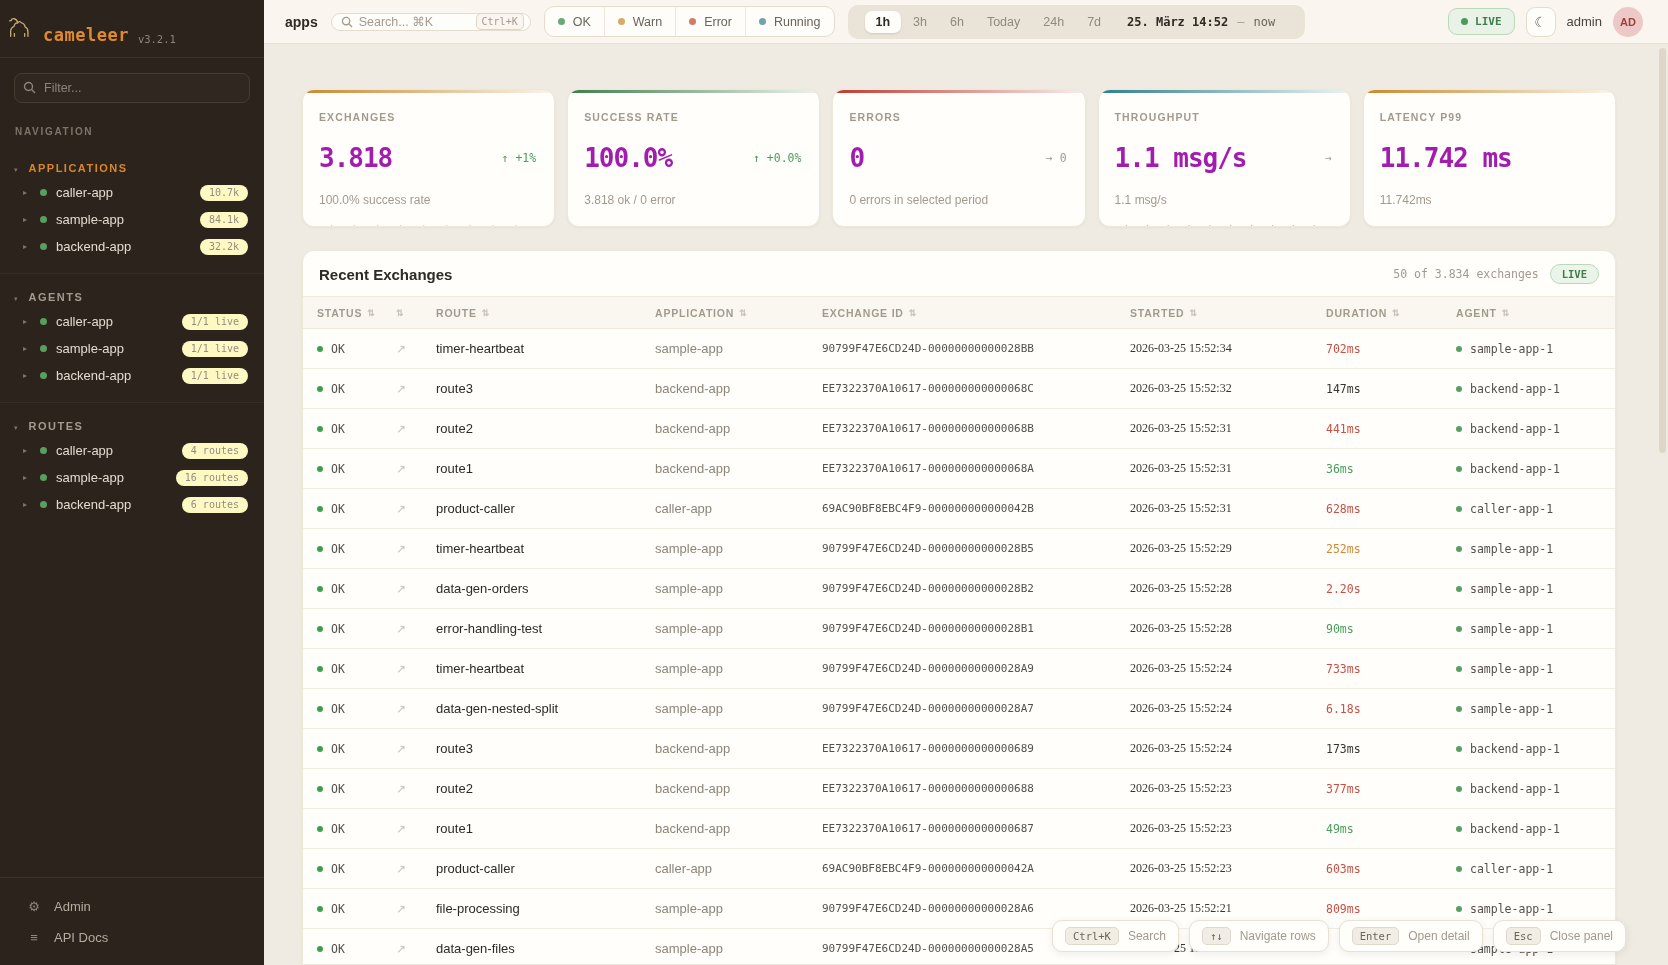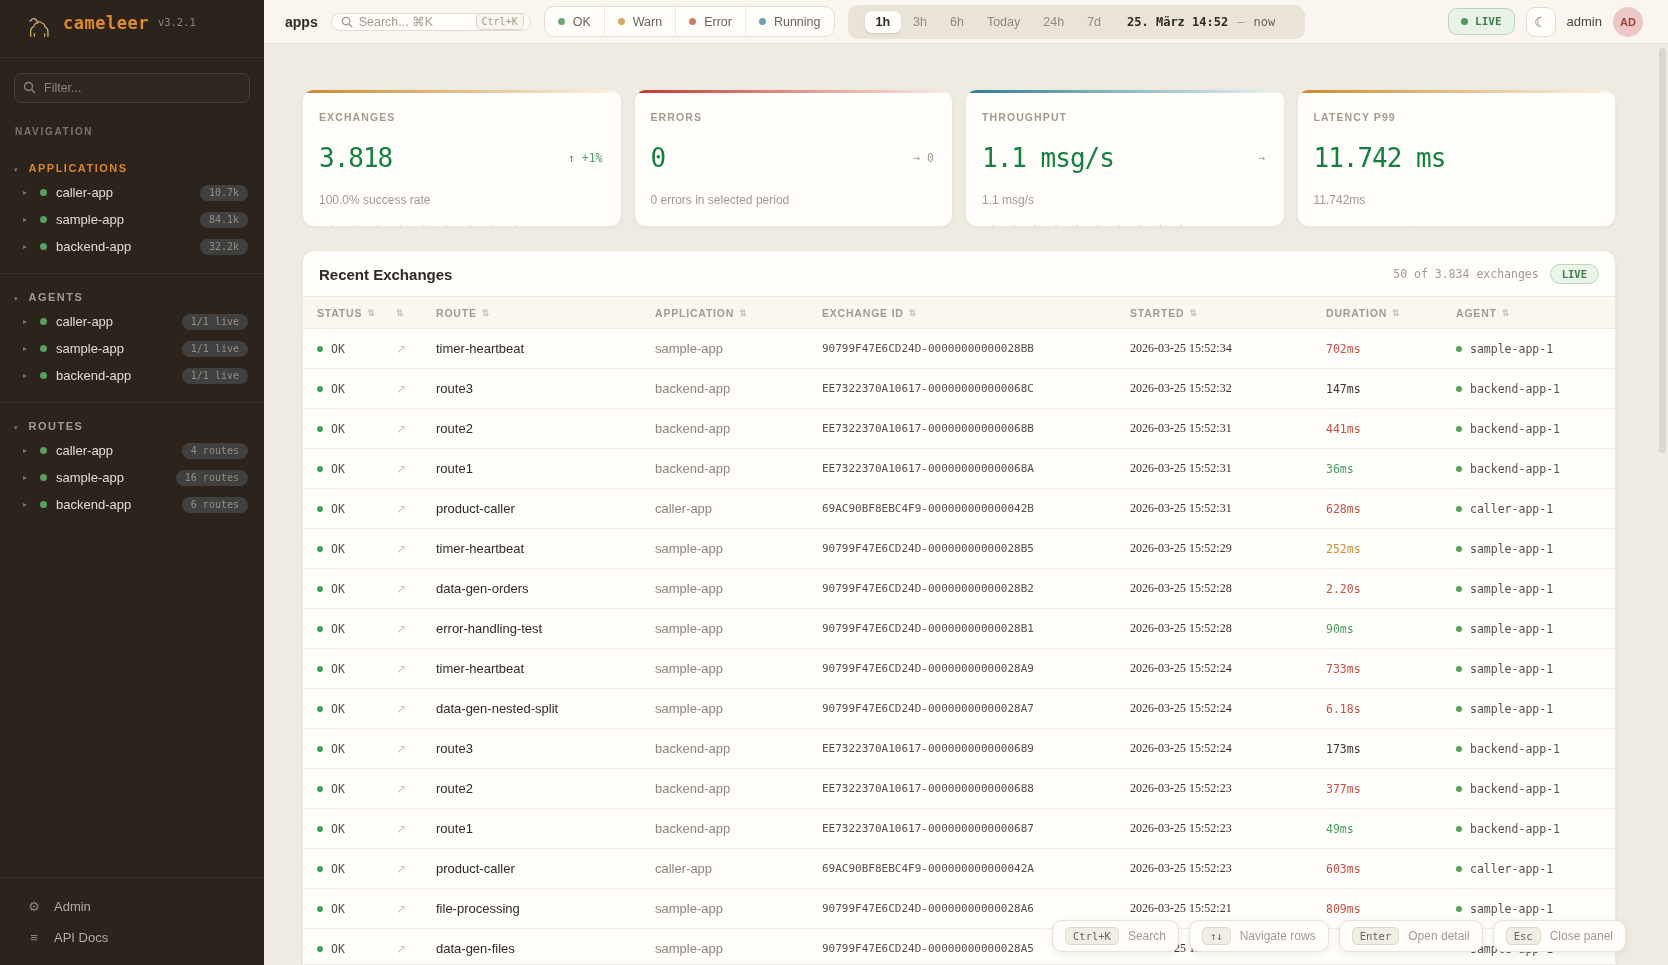--- a/index.html
+++ b/index.html
@@ -2,40 +2,40 @@
 <html><head>
 <meta charset="utf-8">
 <style>
   * { margin:0; padding:0; box-sizing:border-box; }
   html,body { width:1668px; height:965px; overflow:hidden; }
   body { font-family:"Liberation Sans", sans-serif; background:#f0ebe2; position:relative; color:#2e2a24; }
   .app { display:flex; height:100%; }
 
   
   .sidebar { width:264px; flex-shrink:0; background:#2b231c; display:flex; flex-direction:column; }
-  .logo-row { display:flex; align-items:flex-start; gap:9px; padding:13px 26px 12px; border-bottom:1px solid #3a322a; }
+  .logo-row { display:flex; align-items:flex-end; gap:9px; padding:13px 6px 12px; border-bottom:1px solid #3a322a; }
   .logo-text { color:#e08a2e; font-family:"DejaVu Sans Mono", monospace; font-weight:bold; font-size:17px; letter-spacing:.5px; }
   .logo-ver { color:#8d857a; font-family:"DejaVu Sans Mono", monospace; font-size:10.5px; margin-top:3px; }
   .filter-wrap { margin:15px 14px 0; position:relative; }
   .filter-wrap svg { position:absolute; left:9px; top:8px; }
   .filter-input { width:100%; background:#2f2720; border:1px solid #463d33; border-radius:8px; padding:7px 10px 7px 29px; color:#d8d0c5; font-size:12.5px; outline:none; font-family:"Liberation Sans", sans-serif; }
   .filter-input::placeholder { color:#8d857a; }
   .nav-label { margin:23px 15px 0; font-size:10px; letter-spacing:1.7px; color:#7d756a; font-weight:bold; }
   .side-sections { margin-top:8px; }
   .side-section { padding:12px 0 13px; border-bottom:1px solid #362e26; }
   .side-section:last-child { border-bottom:none; }
   .side-sec-header { display:flex; align-items:flex-end; gap:11px; padding:5px 14px; cursor:pointer; }
   .caret { font-size:7px; color:#7d756a; }
   .sec-label { font-size:11px; letter-spacing:1.5px; font-weight:bold; color:#a49b8f; }
   .sec-label.accent { color:#d9862c; }
   .side-item { display:flex; align-items:center; gap:9px; padding:5.5px 16px 5.5px 23px; cursor:pointer; }
   .item-chevron { color:#7d756a; font-size:8px; width:8px; }
   .item-dot { width:7px; height:7px; border-radius:50%; background:#57a05f; flex-shrink:0; }
   .item-name { font-size:13px; color:#e2dbd0; flex:1; }
-  .side-badge { background:#404040; color:#958c80; font-family:"DejaVu Sans Mono", monospace; font-size:10px; padding:2.5px 9px; border-radius:10px; }
+  .side-badge { background:#fef9c3; color:#958c80; font-family:"DejaVu Sans Mono", monospace; font-size:10px; padding:2.5px 9px; border-radius:10px; }
   .sidebar-footer { margin-top:auto; border-top:1px solid #3a322a; padding:13px 0 12px; }
   .foot-item { display:flex; align-items:center; gap:13px; padding:8px 14px 8px 27px; color:#b5ac9f; font-size:13px; cursor:pointer; }
   .foot-icon { color:#8d857a; font-size:13px; width:14px; text-align:center; }
 
   
   .right-col { flex:1; min-width:0; display:flex; flex-direction:column; }
   .topbar { height:44px; flex-shrink:0; background:#faf6ef; border-bottom:1px solid #e8e1d5; display:flex; align-items:center; padding:0 25px 0 21px; gap:13px; }
   .apps-label { font-weight:bold; font-size:14px; color:#2e2a24; margin-right:0; }
   .search-box { width:200px; height:18px; background:#fffdf9; border:1px solid #e3dccf; border-radius:9px; display:flex; align-items:center; padding:0 6px 0 9px; gap:6px; }
   .search-box input { border:none; outline:none; background:transparent; flex:1; min-width:0; font-size:12.5px; color:#55504a; font-family:"Liberation Sans", sans-serif; }
@@ -59,21 +59,21 @@
   .admin-label { font-size:13px; color:#4a453e; }
   .avatar { width:30px; height:30px; border-radius:50%; background:#ecc9c7; color:#9c3f38; font-size:11px; font-weight:bold; display:flex; align-items:center; justify-content:center; cursor:pointer; }
 
   
   .main { flex:1; padding:45px 52px 0 38px; position:relative; overflow:hidden; }
   .cards { display:flex; gap:12px; margin-bottom:23px; }
   .card { flex:1; background:#fffefb; border:1px solid #eee8db; border-radius:12px; height:138px; position:relative; overflow:hidden; padding:21px 16px 10px; display:flex; flex-direction:column; box-shadow:0 1px 3px rgba(31,26,18,.05);gap:16px; }
   .card-top { position:absolute; top:0; left:0; right:0; height:3px; }
   .card-label { font-size:10.5px; letter-spacing:1.1px; color:#a39a8e; font-weight:bold; }
   .card-value-row { display:flex; align-items:center; justify-content:space-between; margin-top:6px; }
-  .card-value { font-family:"DejaVu Sans Mono", monospace; font-weight:normal; font-size:26px; color:#15803d; letter-spacing:-1px; line-height:1; }
+  .card-value { font-family:"DejaVu Sans Mono", monospace; font-weight:bold; font-size:26px; color:#a21caf; letter-spacing:-1px; line-height:1; }
   .card-delta { font-family:"DejaVu Sans Mono", monospace; font-size:11.5px; padding-right:2px; }
   .delta-green { color:#4a9d5f; }
   .delta-gray { color:#a39a8e; }
   .card-sub { font-size:12px; color:#a39a8e; margin-top:6px; }
   .card-spark { margin-top:auto; margin-bottom:1px; }
 
   .table-card { background:#fffefb; border:1px solid #eee8db; border-radius:12px 12px 0 0; box-shadow:0 1px 3px rgba(31,26,18,.05); height:715px; overflow:hidden; }
   .table-head { display:flex; align-items:center; justify-content:space-between; padding:13px 16px 12px; height:45px; }
   .table-title { font-size:15px; font-weight:bold; color:#2e2a24; }
   .table-meta { display:flex; gap:11px; align-items:center; }
@@ -289,20 +289,29 @@
             <div class="card-value-row">
               <span class="card-value">3.818</span>
               <span class="card-delta delta-green">↑ +1%</span>
             </div>
             <div class="card-sub">100.0% success rate</div>
             <div class="card-spark"><svg width="221" height="36" viewBox="0 0 221 36">
                 <polyline points="1.0,32.7 12.5,3.3 24.1,32.7 35.6,3.3 47.1,32.7 58.6,3.3 70.2,32.7 81.7,3.3 93.2,32.7 104.7,3.3 116.3,32.7 127.8,3.3 139.3,32.7 150.8,3.3 162.4,32.7 173.9,3.3 185.4,32.7 196.9,3.3 208.5,32.7 220.0,17.4" fill="none" stroke="#d9862c" stroke-width="1.6" stroke-linejoin="round"></polyline>
               </svg></div>
           </div>
           <div class="card">
+            <div class="card-top" style="background: linear-gradient(90deg, rgb(62, 125, 74), rgba(62, 125, 74, 0.082));"></div>
+            <div class="card-label">SUCCESS RATE</div>
+            <div class="card-value-row">
+              <span class="card-value">100.0%</span>
+              <span class="card-delta delta-green">↑ +0.0%</span>
+            </div>
+            <div class="card-sub">3.818 ok / 0 error</div>
+          </div>
+          <div class="card">
             <div class="card-top" style="background: linear-gradient(90deg, rgb(192, 57, 47), rgba(192, 57, 47, 0.082));"></div>
             <div class="card-label">ERRORS</div>
             <div class="card-value-row">
               <span class="card-value">0</span>
               <span class="card-delta delta-gray">→ 0</span>
             </div>
             <div class="card-sub">0 errors in selected period</div>
             <div class="card-spark"><svg width="221" height="36" viewBox="0 0 221 36">
                 <polyline points="1.0,32.7 220.0,32.7" fill="none" stroke="#c75146" stroke-width="1.6" stroke-linejoin="round"></polyline>
               </svg></div>

